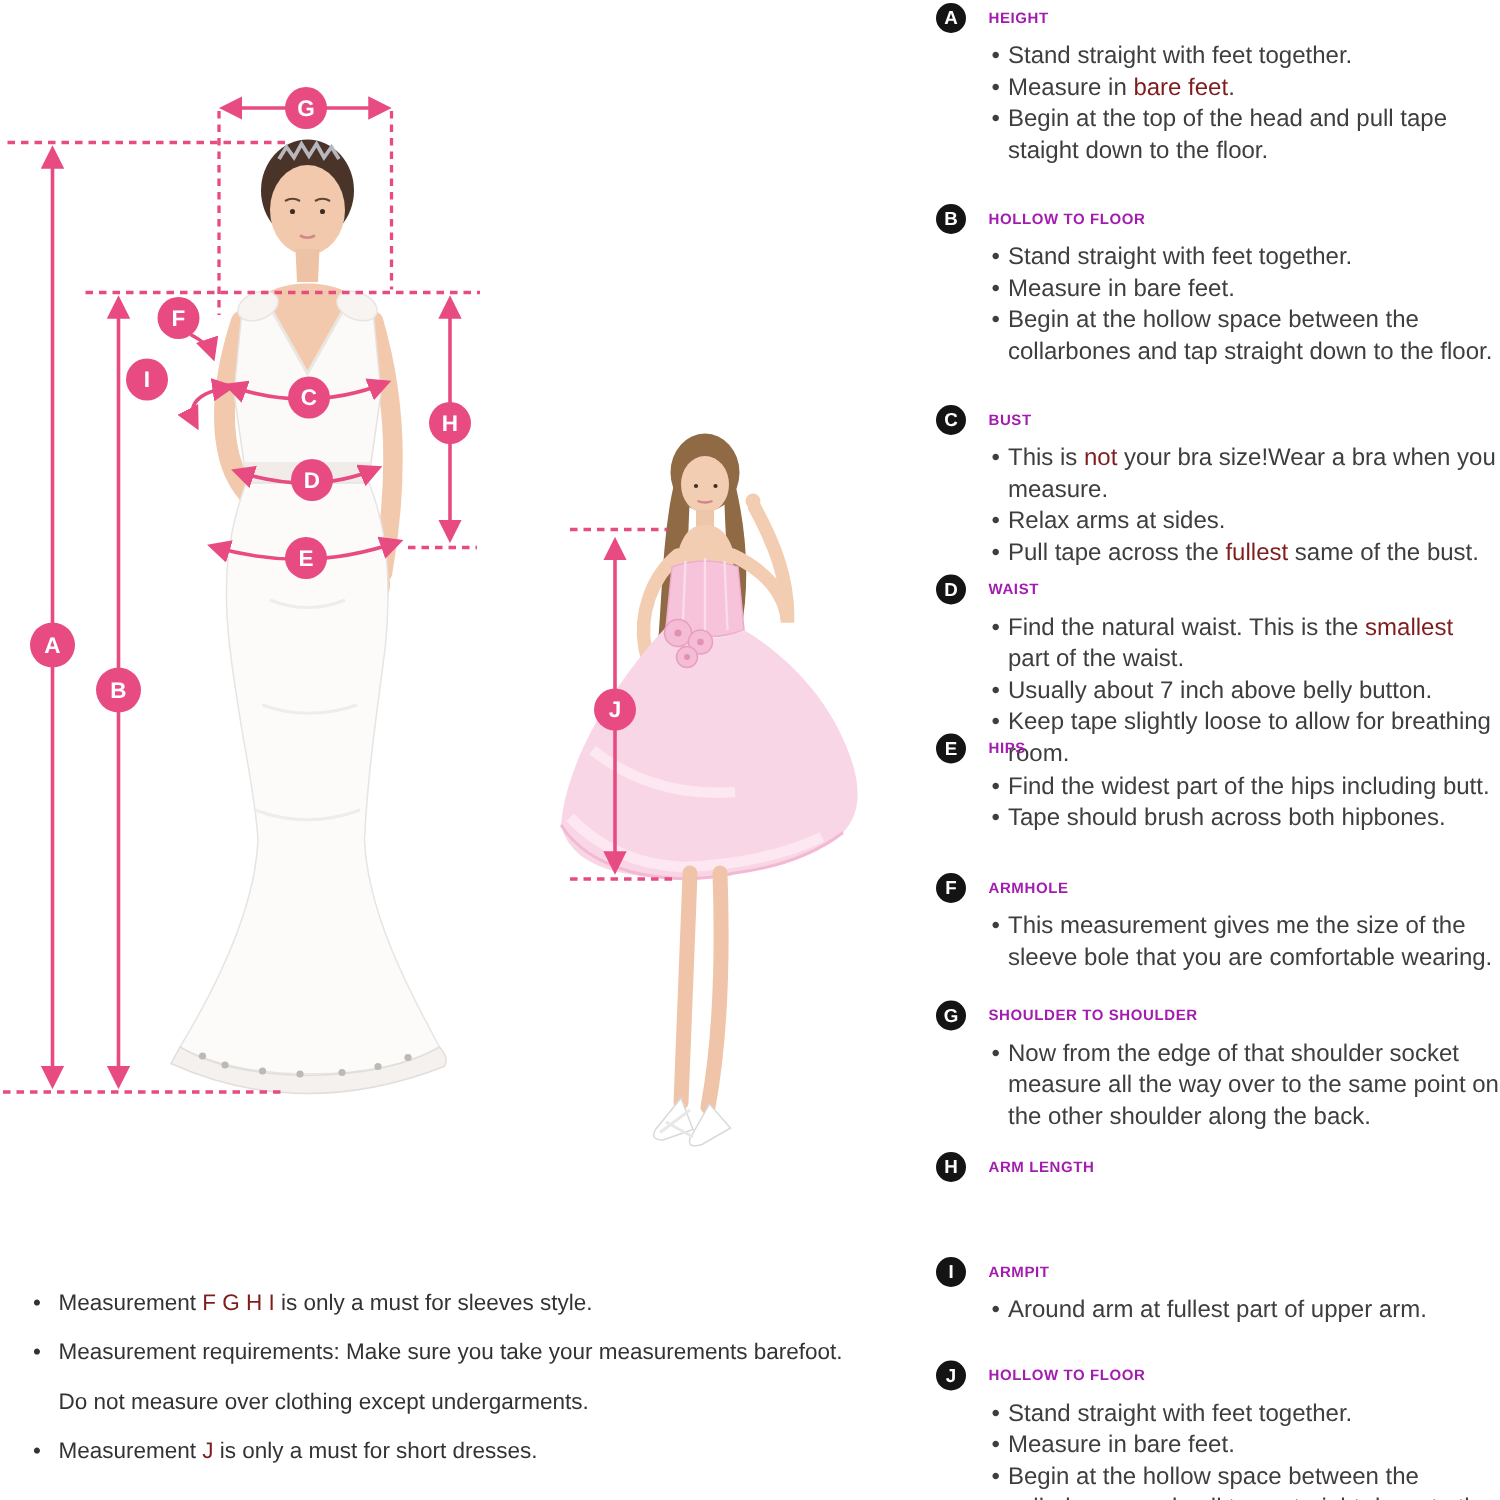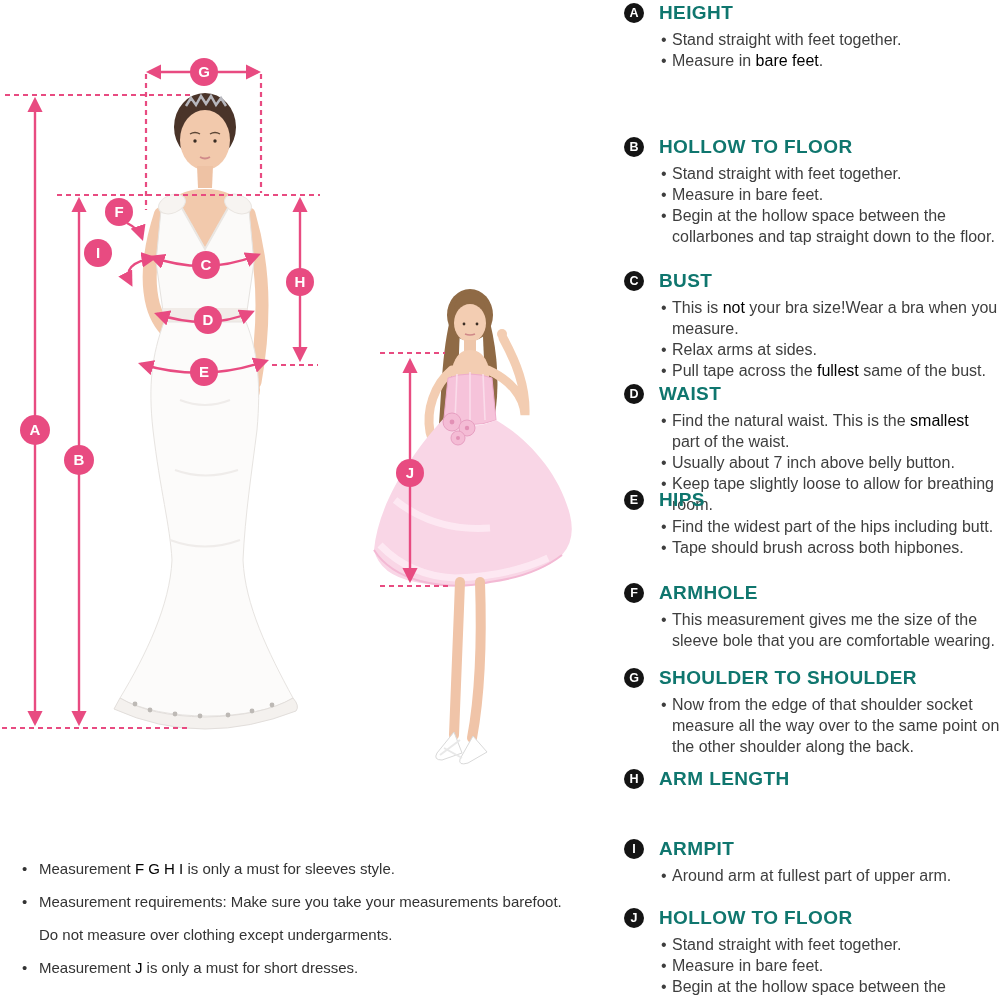--- a/index.html
+++ b/index.html
@@ -19,25 +19,25 @@
   .sections{position:absolute;left:622px;top:0;width:378px;height:1000px;}
   .section{position:absolute;left:0;width:100%;}
   .section:nth-child(1){top:2px;}  .section:nth-child(2){top:136px;}
   .section:nth-child(3){top:270px;}.section:nth-child(4){top:383px;}
   .section:nth-child(5){top:489px;}.section:nth-child(6){top:582px;}
   .section:nth-child(7){top:667px;}.section:nth-child(8){top:768px;}
   .section:nth-child(9){top:838px;}.section:nth-child(10){top:907px;}
   .sec-head{display:flex;align-items:center;gap:15px;padding-left:2px;}
   .badge{width:20px;height:20px;border-radius:50%;background:#141414;color:#fff;
          font-weight:bold;font-size:12.5px;line-height:20px;text-align:center;flex:0 0 20px;}
-  .sec-title{font-size:19px;font-weight:bold;color:#0f766e;letter-spacing:.4px;}
+  .sec-title{font-size:10px;font-weight:bold;color:#a21caf;letter-spacing:.4px;}
   .bullets{list-style:none;margin:5px 0 0;padding:0 0 0 39px;}
   .bullets li{position:relative;font-size:16px;line-height:21px;color:#3e3e3e;padding-left:11px;}
   .bullets li::before{content:"\2022";position:absolute;left:0;top:0;color:#3e3e3e;}
-  .hl{color:#000000;}
+  .hl{color:#7f1d1d;}
 
   
   .notes{position:absolute;left:6px;top:836px;width:556px;list-style:none;margin:16px;padding:0;}
   .notes li{position:relative;font-size:15px;line-height:33px;color:#333;padding-left:17px;}
   .notes li::before{content:"\2022";position:absolute;left:0;top:0;}
 </style>
 </head>
 <body>
 
 <svg id="bride-svg" class="fig" width="340" height="745" viewBox="0 0 340 745">
@@ -193,20 +193,21 @@
 
 <div class="sections">
   <div class="section">
     <div class="sec-head">
       <span class="badge">A</span>
       <span class="sec-title">HEIGHT</span>
     </div>
     <ul class="bullets">
         <li><span>Stand straight with feet together.</span></li>
         <li><span>Measure in </span><span class="hl">bare feet</span><span>.</span></li>
+        <li><span>Begin at the top of the head and pull tape staight down to the floor.</span></li>
       </ul>
   </div>
 
   <div class="section">
     <div class="sec-head">
       <span class="badge">B</span>
       <span class="sec-title">HOLLOW TO FLOOR</span>
     </div>
     <ul class="bullets">
         <li><span>Stand straight with feet together.</span></li>

